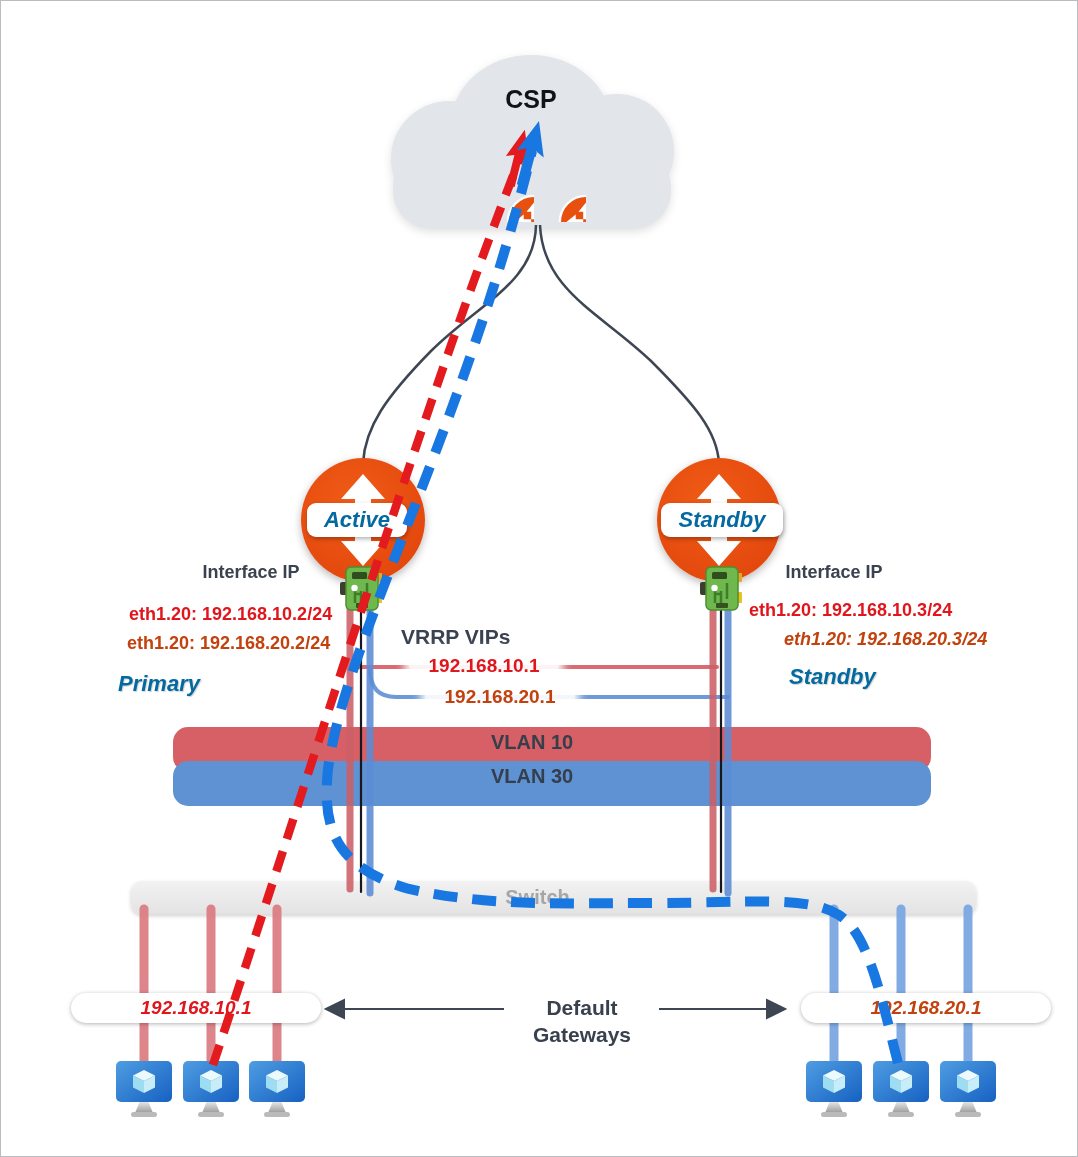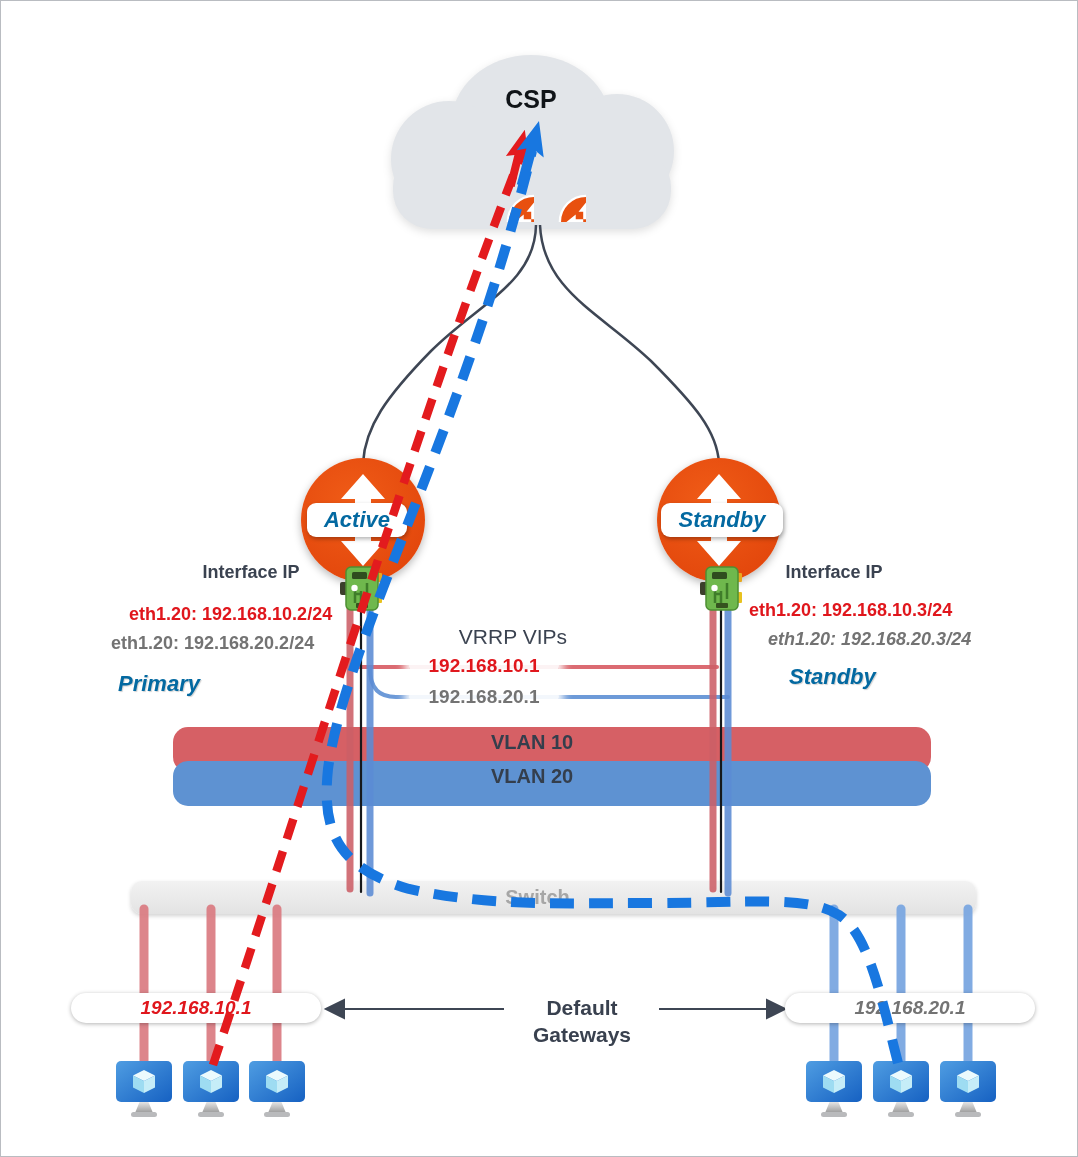--- a/index.html
+++ b/index.html
@@ -15,23 +15,23 @@
   #labels{z-index:4;}
   #top-svg{z-index:6;pointer-events:none;}
 
   .abs{position:absolute;white-space:nowrap;}
 
   
   .csp{left:470px;top:84px;width:120px;text-align:center;font-size:25px;font-weight:bold;color:#101418;}
   .iface-h{font-size:18px;font-weight:bold;color:#3a4250;width:180px;text-align:center;}
   .eth{font-size:18px;font-weight:bold;}
   .red-t{color:#e0161c;}
-  .blue-t{color:#737373;}
+  .blue-t{color:#c2410c;margin-left:16px;}
   .role{font-size:22px;font-weight:bold;font-style:italic;color:#0369a1;text-shadow:1px 1px 1px rgba(0,0,0,0.18);}
-  .vrrp-h{left:400px;top:624px;width:166px;text-align:right;font-size:21px;font-weight:normal;color:#3a4250;}
+  .vrrp-h{left:400px;top:624px;width:166px;text-align:left;font-size:21px;font-weight:bold;color:#3a4250;}
   .vip-label{
     width:150px;text-align:center;font-size:19px;font-weight:bold;left:408px;
     background:rgba(255,255,255,0.92);border-radius:12px;
     box-shadow:0 0 8px 5px rgba(255,255,255,0.92);padding:1px 0;
   }
   .vlan-bar{
     position:absolute;left:172px;width:758px;height:45px;border-radius:15px;
   }
   .vlan-bar span{
     position:absolute;left:0;right:40px;top:0;bottom:0;text-align:center;
@@ -147,21 +147,21 @@
       <line x1="658" y1="1008" x2="767" y2="1008"></line>
       <polygon points="784,1008 766,999 766,1017"></polygon>
     </g>
   </svg>
 
   <div id="bars" class="layer" style="width:1078px;height:1157px;">
     <div class="vlan-bar" style="top:726px;background:#d66065;">
       <span>VLAN 10</span>
     </div>
     <div class="vlan-bar" style="top:760px;background:#5e92d2;">
-      <span>VLAN 20</span>
+      <span>VLAN 30</span>
     </div>
     <div class="switch-bar">
       <span>Switch</span>
     </div>
   </div>
 
   <svg id="mid-svg" class="layer" width="1078" height="1157">
     <g stroke-linecap="round" fill="none">
       <line x1="349" y1="608" x2="349" y2="888" stroke="rgba(204,95,102,0.88)" stroke-width="7"></line>
       <line x1="360" y1="606" x2="360" y2="891" stroke="#16181c" stroke-width="2.2"></line>

